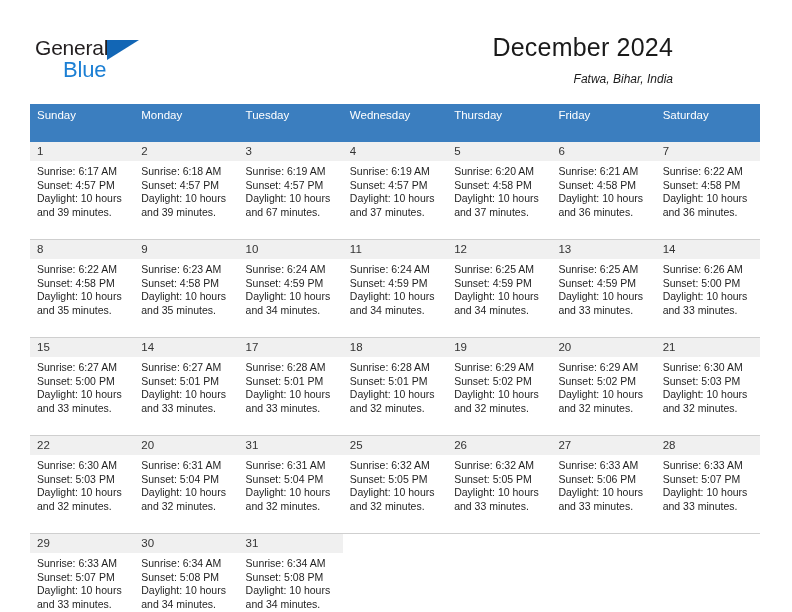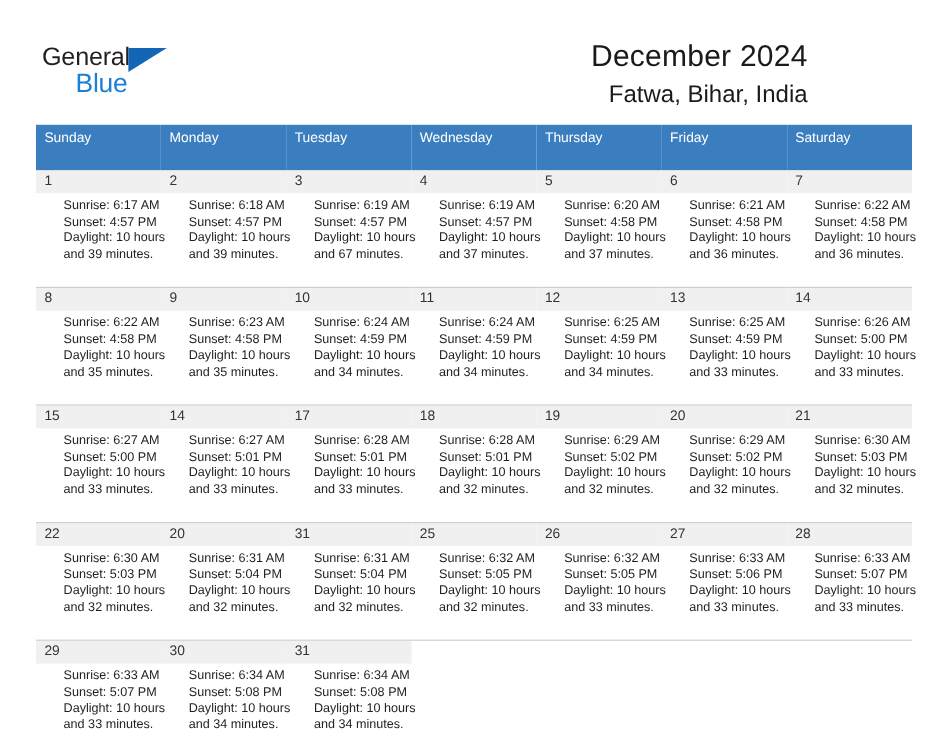--- a/index.html
+++ b/index.html
@@ -75,23 +75,24 @@
   }
   .cal-title {
     font-size: 25px;
     line-height: 34px;
     color: #1a1a1a;
     font-weight: normal;
     letter-spacing: 0.2px;
   }
   .cal-subtitle {
     margin-top: 6px;
-    font-size: 20px;
+    font-size: 12px;
     line-height: 18px;
     color: #1a1a1a;
+    font-style: italic;
   }
 
   
   .calendar {
     position: absolute;
     left: 30px;
     top: 104px;
     width: 730px;
     border-collapse: collapse;
     table-layout: fixed;
@@ -126,21 +127,20 @@
     height: 13px;
     line-height: 13px;
   }
   .daynum.empty {
     background: transparent;
   }
 
   .cellbody {
     padding: 4px 6px 10px 7px;
     min-height: 58px;
-    margin-left: 16px;
   }
   .cellbody div {
     font-size: 10.5px;
     line-height: 13.6px;
     color: #1f1f1f;
     white-space: nowrap;
   }
   .cellbody.empty div {
     visibility: hidden;
   }

